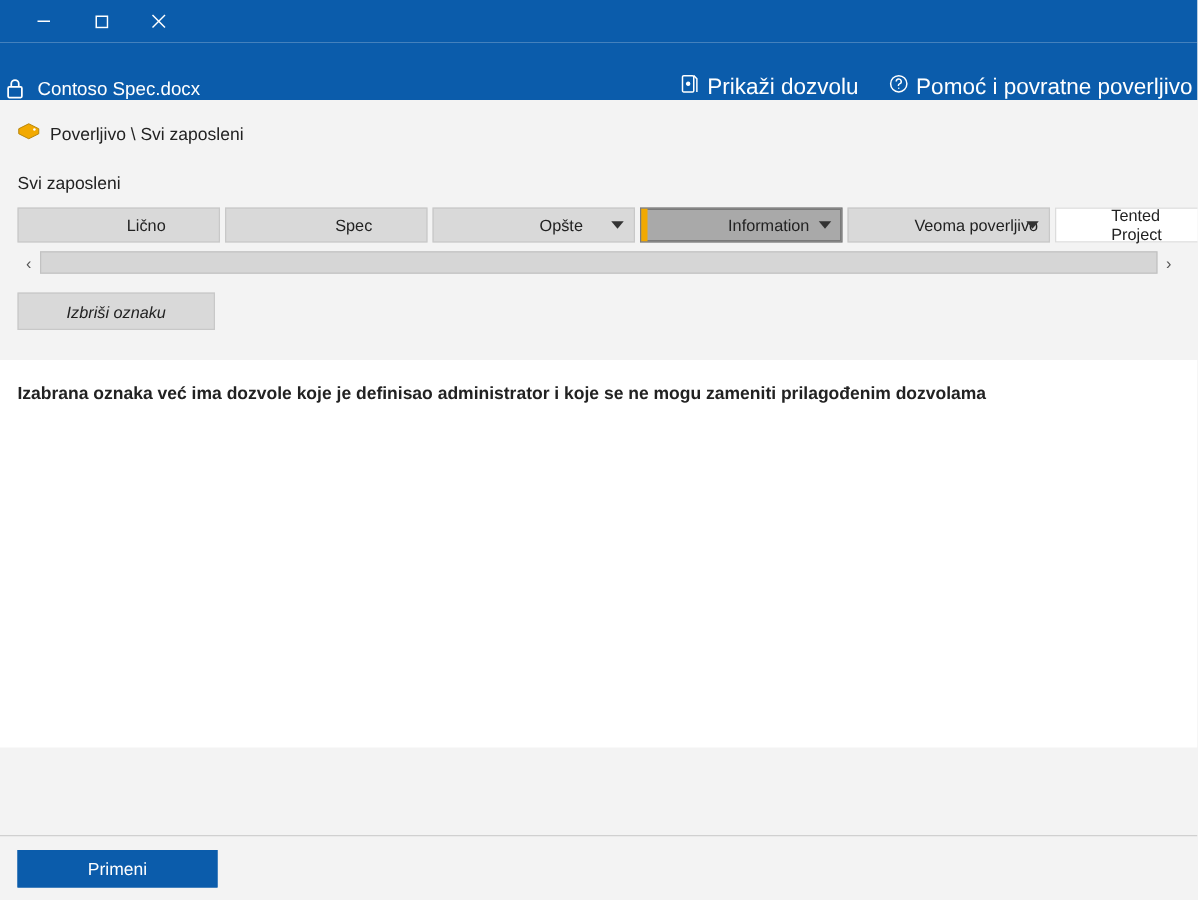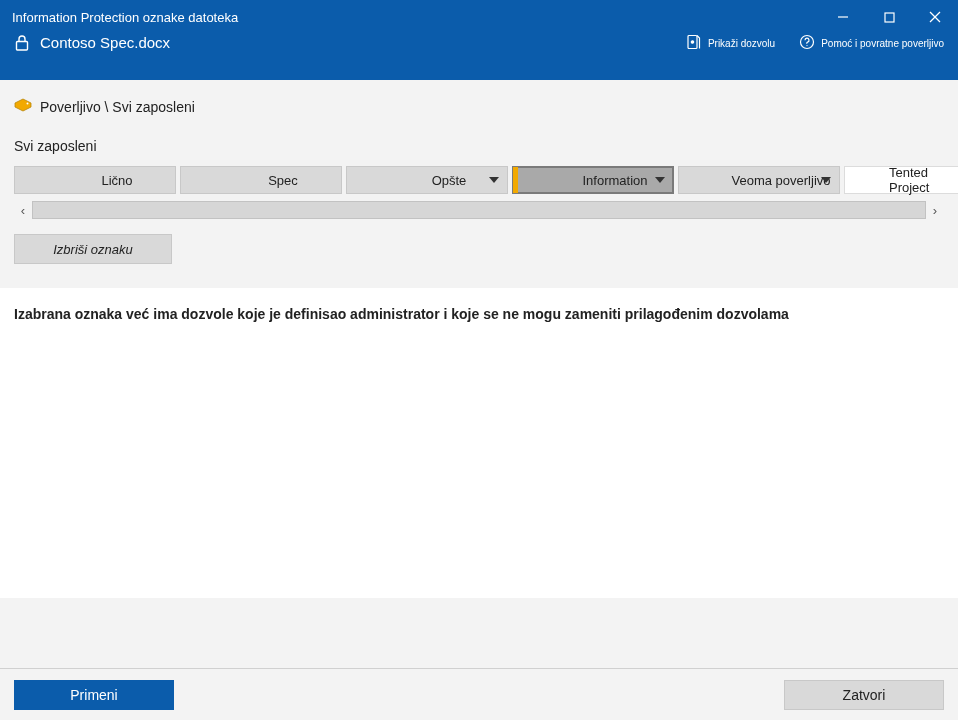--- a/index.html
+++ b/index.html
@@ -22,29 +22,29 @@
     color: #fff; cursor: pointer;
   }
   .win-btn svg { stroke: #fff; fill: none; }
 
   
   .headerbar {
     height: 46px;
     background: #0b5cab;
     color: #fff;
     display: flex;
-    align-items: flex-start;
-    padding: 0 14px;
+    align-items: flex-end;
+    padding: 0 4px;
     font-size: 14px;
   }
   .lock-icon { width: 16px; height: 18px; margin-right: 10px; }
   .file-name { flex: 1; font-size: 15px; }
   .header-link {
     display: flex; align-items: center; gap: 6px;
-    margin-left: 24px; font-size: 10px; cursor: pointer;
+    margin-left: 24px; font-size: 18px; cursor: pointer;
   }
   .header-link svg { width: 16px; height: 16px; }
 
   
   .content {
     height: calc(720px - 34px - 46px - 52px);
     background: #f3f3f3;
     padding: 18px 14px 0 14px;
   }
 
@@ -118,36 +118,35 @@
     font-size: 14px; color: #222;
     height: 310px;
     font-weight: bold;
   }
 
   
   .footer {
     height: 52px;
     border-top: 1px solid #d0d0d0;
     background: #f3f3f3;
-    display: flex; align-items: center; justify-content: space-between;
+    display: flex; align-items: center; justify-content: flex-start;
     padding: 0 14px; gap: 10px;
   }
   .btn {
     width: 160px; height: 30px;
     display: flex; align-items: center; justify-content: center;
     font-size: 14px; cursor: pointer;
   }
   .btn-primary { background: #0b5cab; color: #fff; border: 1px solid #0b5cab; }
   .btn-secondary { background: #d9d9d9; color: #222; border: 1px solid #c8c8c8; }
 </style>
 </head>
 <body>
 
 <div class="titlebar">
-  <div class="titlebar-title">Information Protection oznake datoteka</div>
   <div class="win-btn">
     <svg width="12" height="12" viewBox="0 0 12 12">
         <line x1="1" y1="6" x2="11" y2="6" stroke-width="1.2"></line>
       </svg>
   </div>
   <div class="win-btn">
     <svg width="11" height="11" viewBox="0 0 11 11">
         <rect x="1" y="1" width="9" height="9" stroke-width="1.2"></rect>
       </svg>
   </div>
@@ -236,14 +235,13 @@
   <div class="delete-btn">Izbriši oznaku</div>
 
   <div class="info-panel">
     <div>Izabrana oznaka već ima dozvole koje je definisao administrator i koje se ne mogu zameniti prilagođenim dozvolama</div>
   </div>
 
 </div>
 
 <div class="footer">
   <div class="btn btn-primary">Primeni</div>
-  <div class="btn btn-secondary">Zatvori</div>
 </div>
 
 </body></html>

